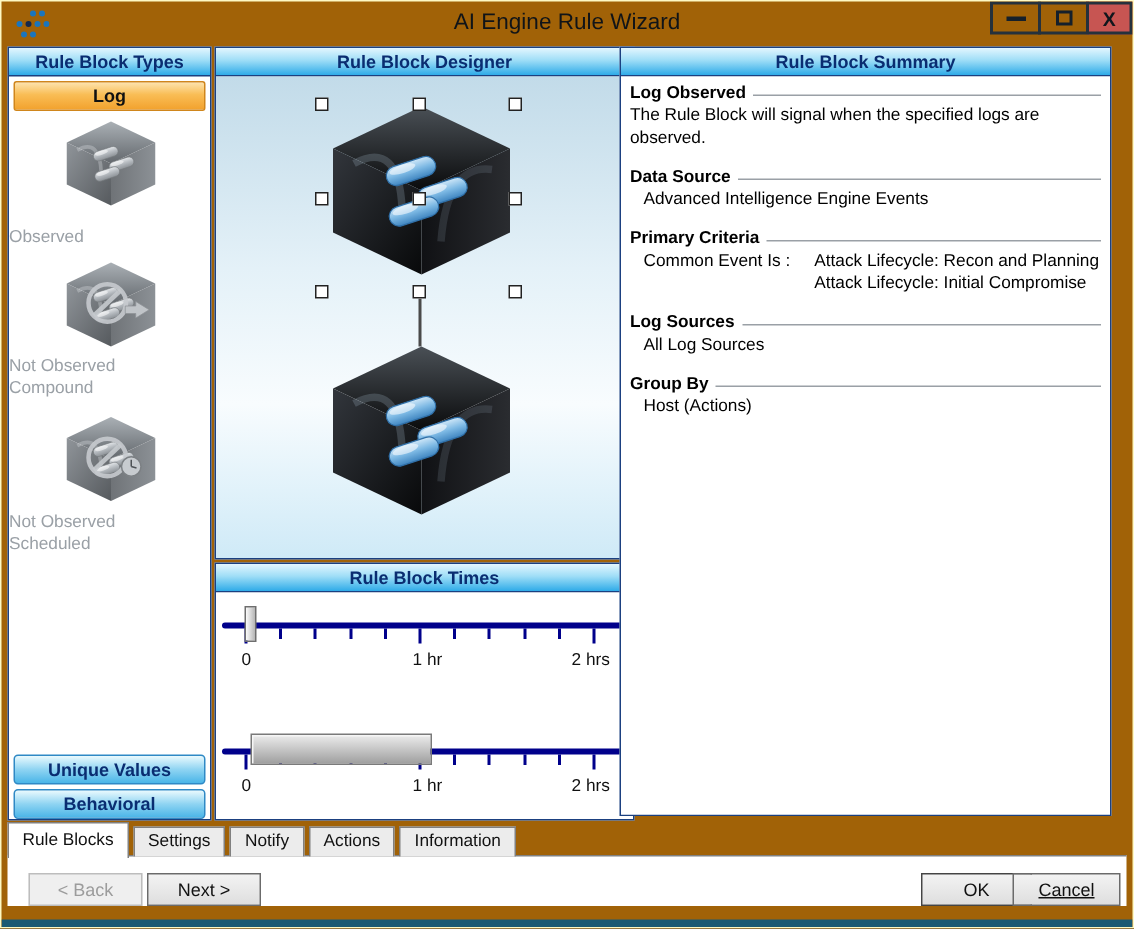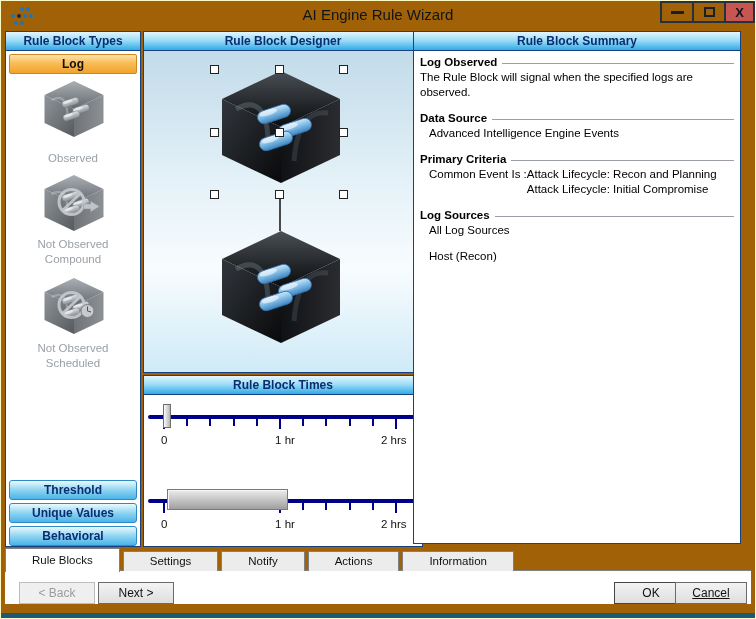--- a/index.html
+++ b/index.html
@@ -28,21 +28,21 @@
   #leftPanel{ left:4px; top:30px; width:136px; height:516px; }
   #designerPanel{ left:142px; top:30px; width:280px; height:342px; }
   #timesPanel{ left:142px; top:374px; width:280px; height:172px; }
   #summaryPanel{ left:412px; top:30px; width:328px; height:513px; }
 
   
   .log-btn{ position:absolute; left:3px; right:3px; top:22px; height:20px; font-size:12px; font-weight:bold;
     color:#111; background:linear-gradient(180deg,#fde3ad 0%,#f9bd55 45%,#f2a22e 100%);
     border:1px solid #d0861c; border-radius:2px; text-align:center; line-height:18px; cursor:pointer;}
   .rb-icon{ position:absolute; left:35px; width:66px; height:60px; cursor:pointer; }
-  .rb-label{ position:absolute; left:0; right:0; text-align:center; font-size:11.5px;
+  .rb-label{ position:absolute; left:0; right:0; text-align:left; font-size:11.5px;
              line-height:15px; color:#9aa0a6; }
   #icon-observed{ top:47px; }  #lbl-observed{ top:119px; }
   #icon-noc{ top:141px; }      #lbl-noc{ top:205px; }
   #icon-nos{ top:244px; }      #lbl-nos{ top:309px; }
   .type-btn{ position:absolute; left:3px; right:3px; height:20px; font-size:12px; font-weight:bold;
     color:#0a2d71; background:linear-gradient(180deg,#eafafe 0%,#8fd4f2 50%,#4ab5e8 100%);
     border:1px solid #2f89c5; border-radius:3px; text-align:center; line-height:18px; cursor:pointer;}
   #btn-threshold{ top:448px; } #btn-unique{ top:471px; } #btn-behavioral{ top:494px; }
 
   
@@ -70,25 +70,25 @@
   .lab0{ left:17px; } .lab1{ left:124px; width:34px; text-align:center; } .lab2{ left:237px; width:36px; }
 
   
   .summary-body{ position:absolute; top:19px; left:0; right:0; bottom:0; background:#fff;
     padding:4px 6px 0 6px; font-size:11.5px; color:#000; line-height:15px; }
   .sec{ margin-bottom:11px; }
   .sec-head{ display:flex; align-items:center; font-weight:bold; }
   .sec-rule{ flex:1; height:1px; background:#9aa0a6; margin-left:5px; margin-top:1px; }
   .ind{ padding-left:9px; }
   .criteria{ display:flex; padding-left:9px; }
-  .crit-label{ white-space:pre; margin-right:0; }
+  .crit-label{ white-space:pre; margin-right:16px; }
 
   
   .tabstrip{ position:absolute; left:4px; top:546px; height:24px; display:flex; align-items:flex-end; z-index:3; }
-  .tab{ height:20px; line-height:19px; padding:0 26px; margin-right:3px; font-size:11.5px; color:#111;
+  .tab{ height:20px; line-height:19px; padding:0 9px; margin-right:3px; font-size:11.5px; color:#111;
     background:#ececec; border:1px solid #808080; border-bottom:none; cursor:pointer; }
   .tab.active{ height:24px; line-height:23px; background:#fff; margin-bottom:-1px; position:relative; z-index:4; }
   .tab-content{ position:absolute; left:4px; top:569px; width:746px; height:34px; background:#fff;
     border-top:1px solid #808080; z-index:2; }
   .btn{ position:absolute; top:11px; height:22px; font-size:12px; color:#111; text-align:center;
     background:linear-gradient(180deg,#f3f3f3,#dedede); border:1px solid #6b6b6b; cursor:pointer;
     font-family:"Liberation Sans", sans-serif; }
   #btn-back{ left:14px; width:76px; color:#9c9c9c; border-color:#bdbdbd; background:#efefef; }
   #btn-next{ left:93px; width:76px; }
   #btn-ok{ left:609px; width:74px; border-color:#454545; }
@@ -224,21 +224,20 @@
         <use href="#ovlSlash"></use>
       <circle cx="92" cy="70" r="13" fill="#c7cbcf" stroke="#7c8084" stroke-width="2"></circle>
       <line x1="92" y1="70" x2="92" y2="61" stroke="#4e5256" stroke-width="2"></line>
       <line x1="92" y1="70" x2="99" y2="72" stroke="#4e5256" stroke-width="2"></line>
     </svg>
     <div class="rb-label" id="lbl-nos">
       <div>Not Observed</div>
         <div>Scheduled</div>
     </div>
 
-    <div class="type-btn" id="btn-threshold">Threshold</div>
     <div class="type-btn" id="btn-behavioral">Behavioral</div>
     <div class="type-btn" id="btn-unique">Unique Values</div>
   </div>
 
   <div class="panel" id="designerPanel">
     <div class="panel-header">Rule Block Designer</div>
     <div class="designer-body">
       <svg class="cube" id="cube1" viewBox="0 0 130 120">
           <use href="#cubeC"></use>
         </svg>
@@ -335,21 +334,25 @@
         </div>
       </div>
       <div class="sec">
         <div class="sec-head">
             <span>Log Sources</span>
             <span class="sec-rule"></span>
           </div>
         <div class="sec-text ind">All Log Sources</div>
       </div>
       <div class="sec">
-        <div class="sec-text ind">Host (Recon)</div>
+        <div class="sec-head">
+            <span>Group By</span>
+            <span class="sec-rule"></span>
+          </div>
+        <div class="sec-text ind">Host (Actions)</div>
       </div>
     </div>
   </div>
 
   <div class="tabstrip">
     <div class="tab active">Rule Blocks</div>
     <div class="tab">Settings</div>
     <div class="tab">Notify</div>
     <div class="tab">Actions</div>
     <div class="tab">Information</div>

